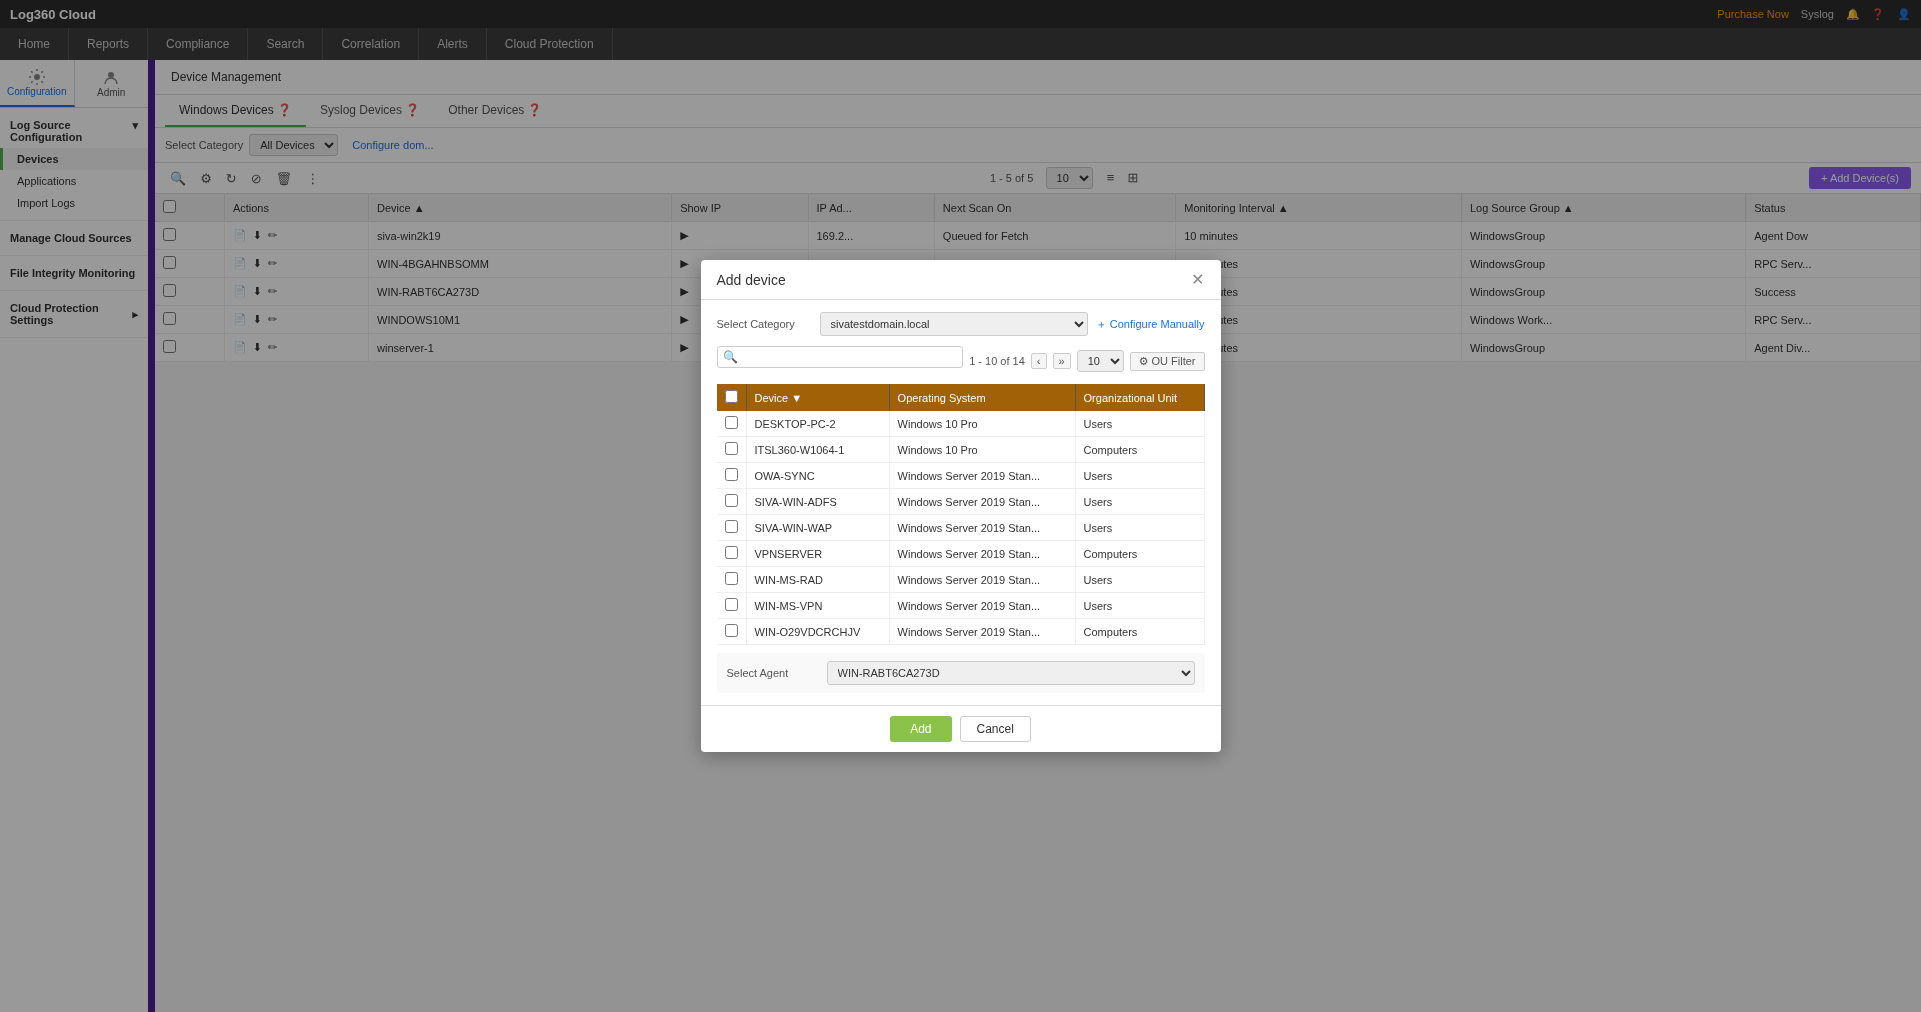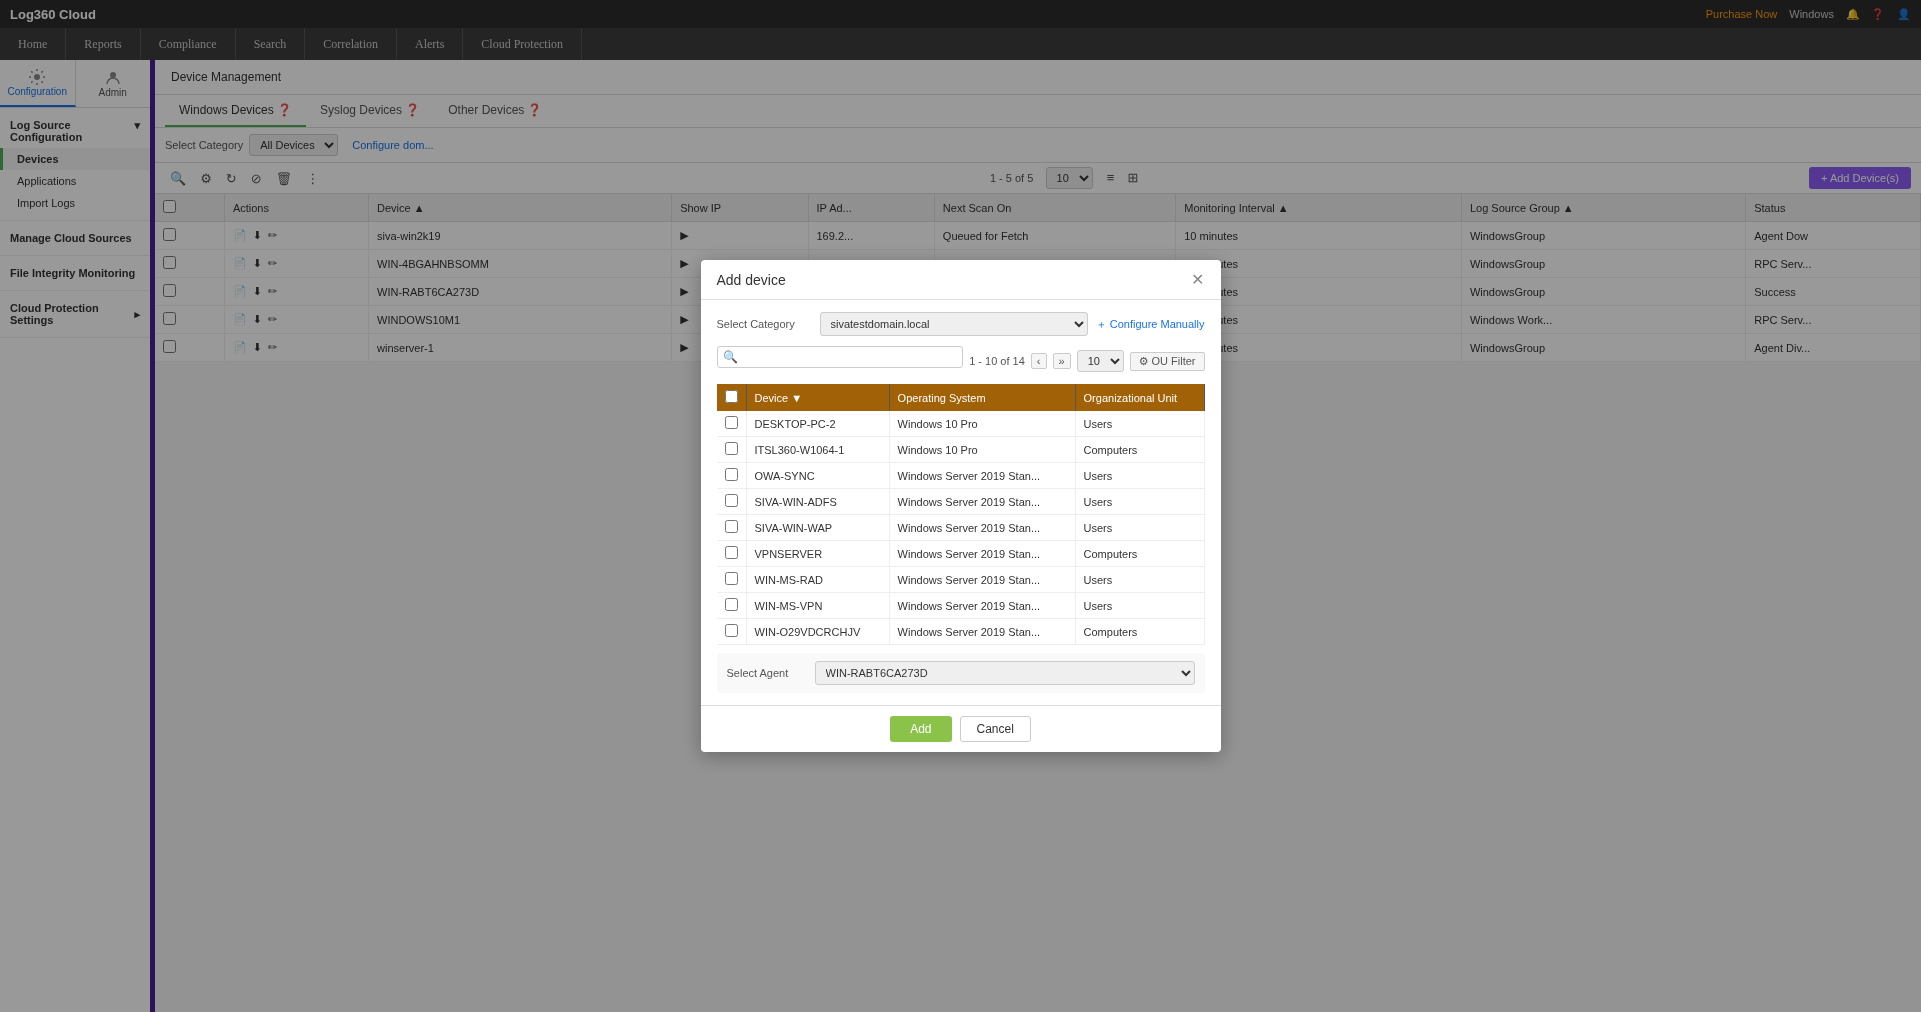--- a/index.html
+++ b/index.html
@@ -31,31 +31,30 @@
     }
     .nav-tab {
       padding: 0 18px;
       height: 32px;
       display: flex;
       align-items: center;
       color: #ccc;
       cursor: pointer;
       font-size: 12px;
       border-right: 1px solid #555;
-      font-family: Liberation Serif, serif;
     }
 
     
     .main-layout { display: flex; height: calc(100vh - 60px); }
 
     
     .sidebar {
       width: 155px;
       background: #fff;
-      border-right: 5px solid #4c1d95;
+      border-right: 7px solid #4c1d95;
       display: flex;
       flex-direction: column;
     }
     .sidebar-top {
       display: flex;
       border-bottom: 1px solid #ddd;
     }
     .sidebar-icon-btn {
       flex: 1;
       padding: 8px 0;
@@ -238,21 +237,21 @@
       font-weight: normal; border-right: 1px solid #555;
     }
     .dialog-table th:first-child { width: 28px; }
     .dialog-table td {
       padding: 5px 8px; border-bottom: 1px solid #eee; color: #333;
       border-right: 1px solid #eee;
     }
     .dialog-table td:first-child { text-align: center; }
 
     .dialog-agent-row {
-      display: flex; align-items: center; gap: 8px; margin-top: 8px;
+      display: flex; align-items: center; gap: 20px; margin-top: 8px;
       background: #f9f9f9; padding: 8px 10px; border-radius: 3px;
     }
     .dialog-agent-row label { font-size: 11px; color: #555; min-width: 80px; }
 
     .dialog-footer {
       padding: 10px 16px; border-top: 1px solid #ddd;
       display: flex; justify-content: center; gap: 8px;
     }
     .btn-add {
       background: #8bc34a; color: #fff; border: none; border-radius: 3px;
@@ -267,21 +266,21 @@
   </style>
 </head>
 <body>
 
 <div class="top-bar">
   <div class="top-bar-left">
     <span class="top-bar-logo">Log360 Cloud</span>
   </div>
   <div class="top-bar-right">
     <span class="purchase">Purchase Now</span>
-    <span class="license">Windows</span>
+    <span class="license">Syslog</span>
     <span style="cursor:pointer;">🔔</span>
     <span style="cursor:pointer;">❓</span>
     <span style="cursor:pointer;">👤</span>
   </div>
 </div>
 
 <div class="nav-tabs">
   <div class="nav-tab">Home</div>
   <div class="nav-tab">Reports</div>
   <div class="nav-tab">Compliance</div>

